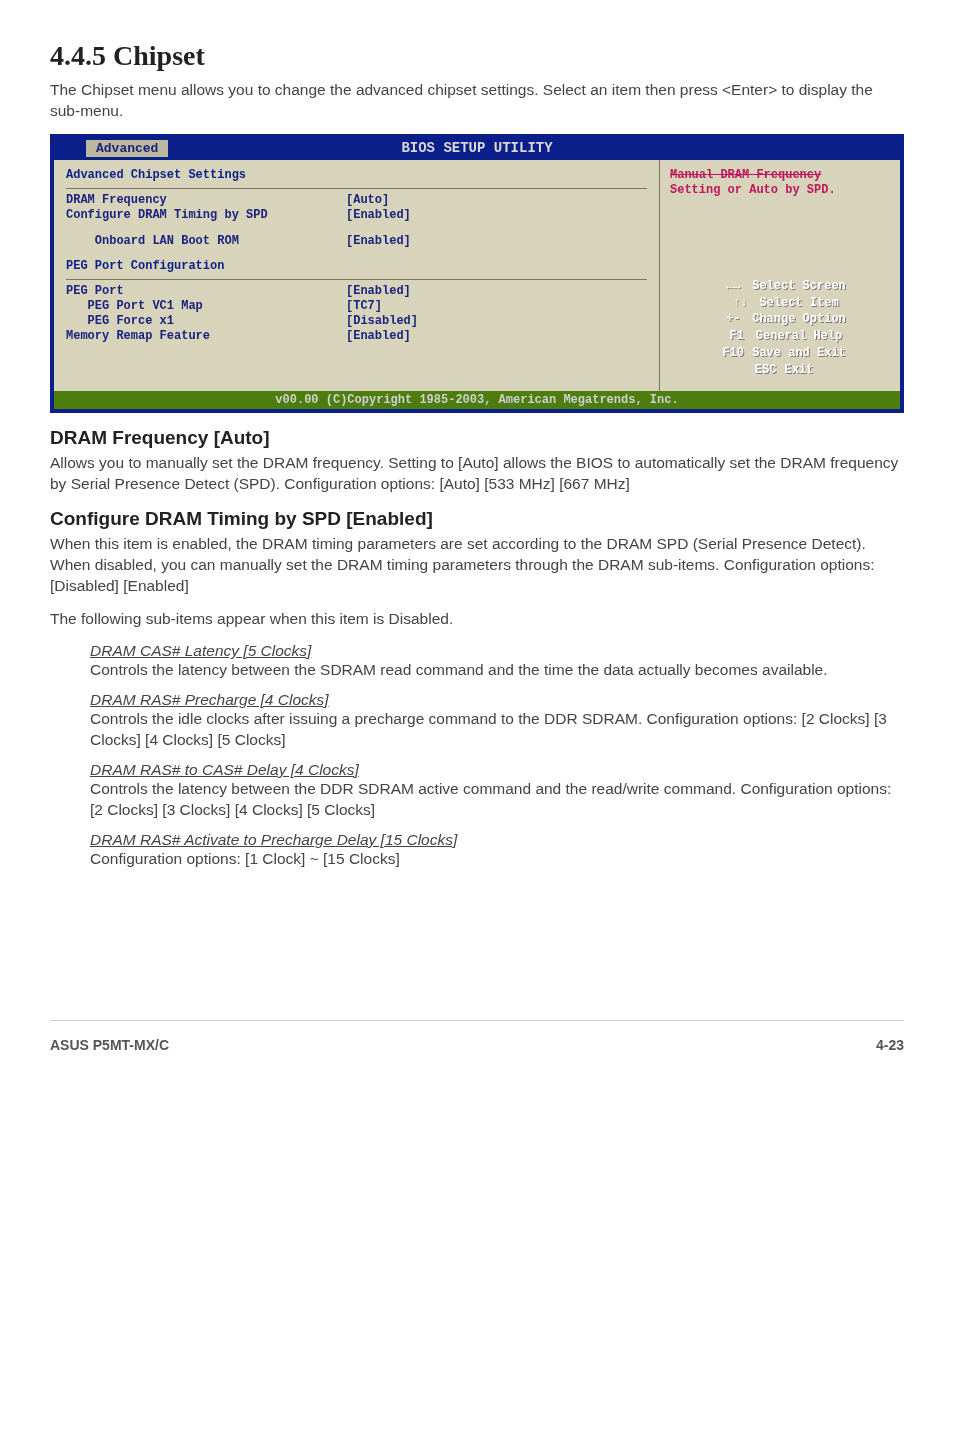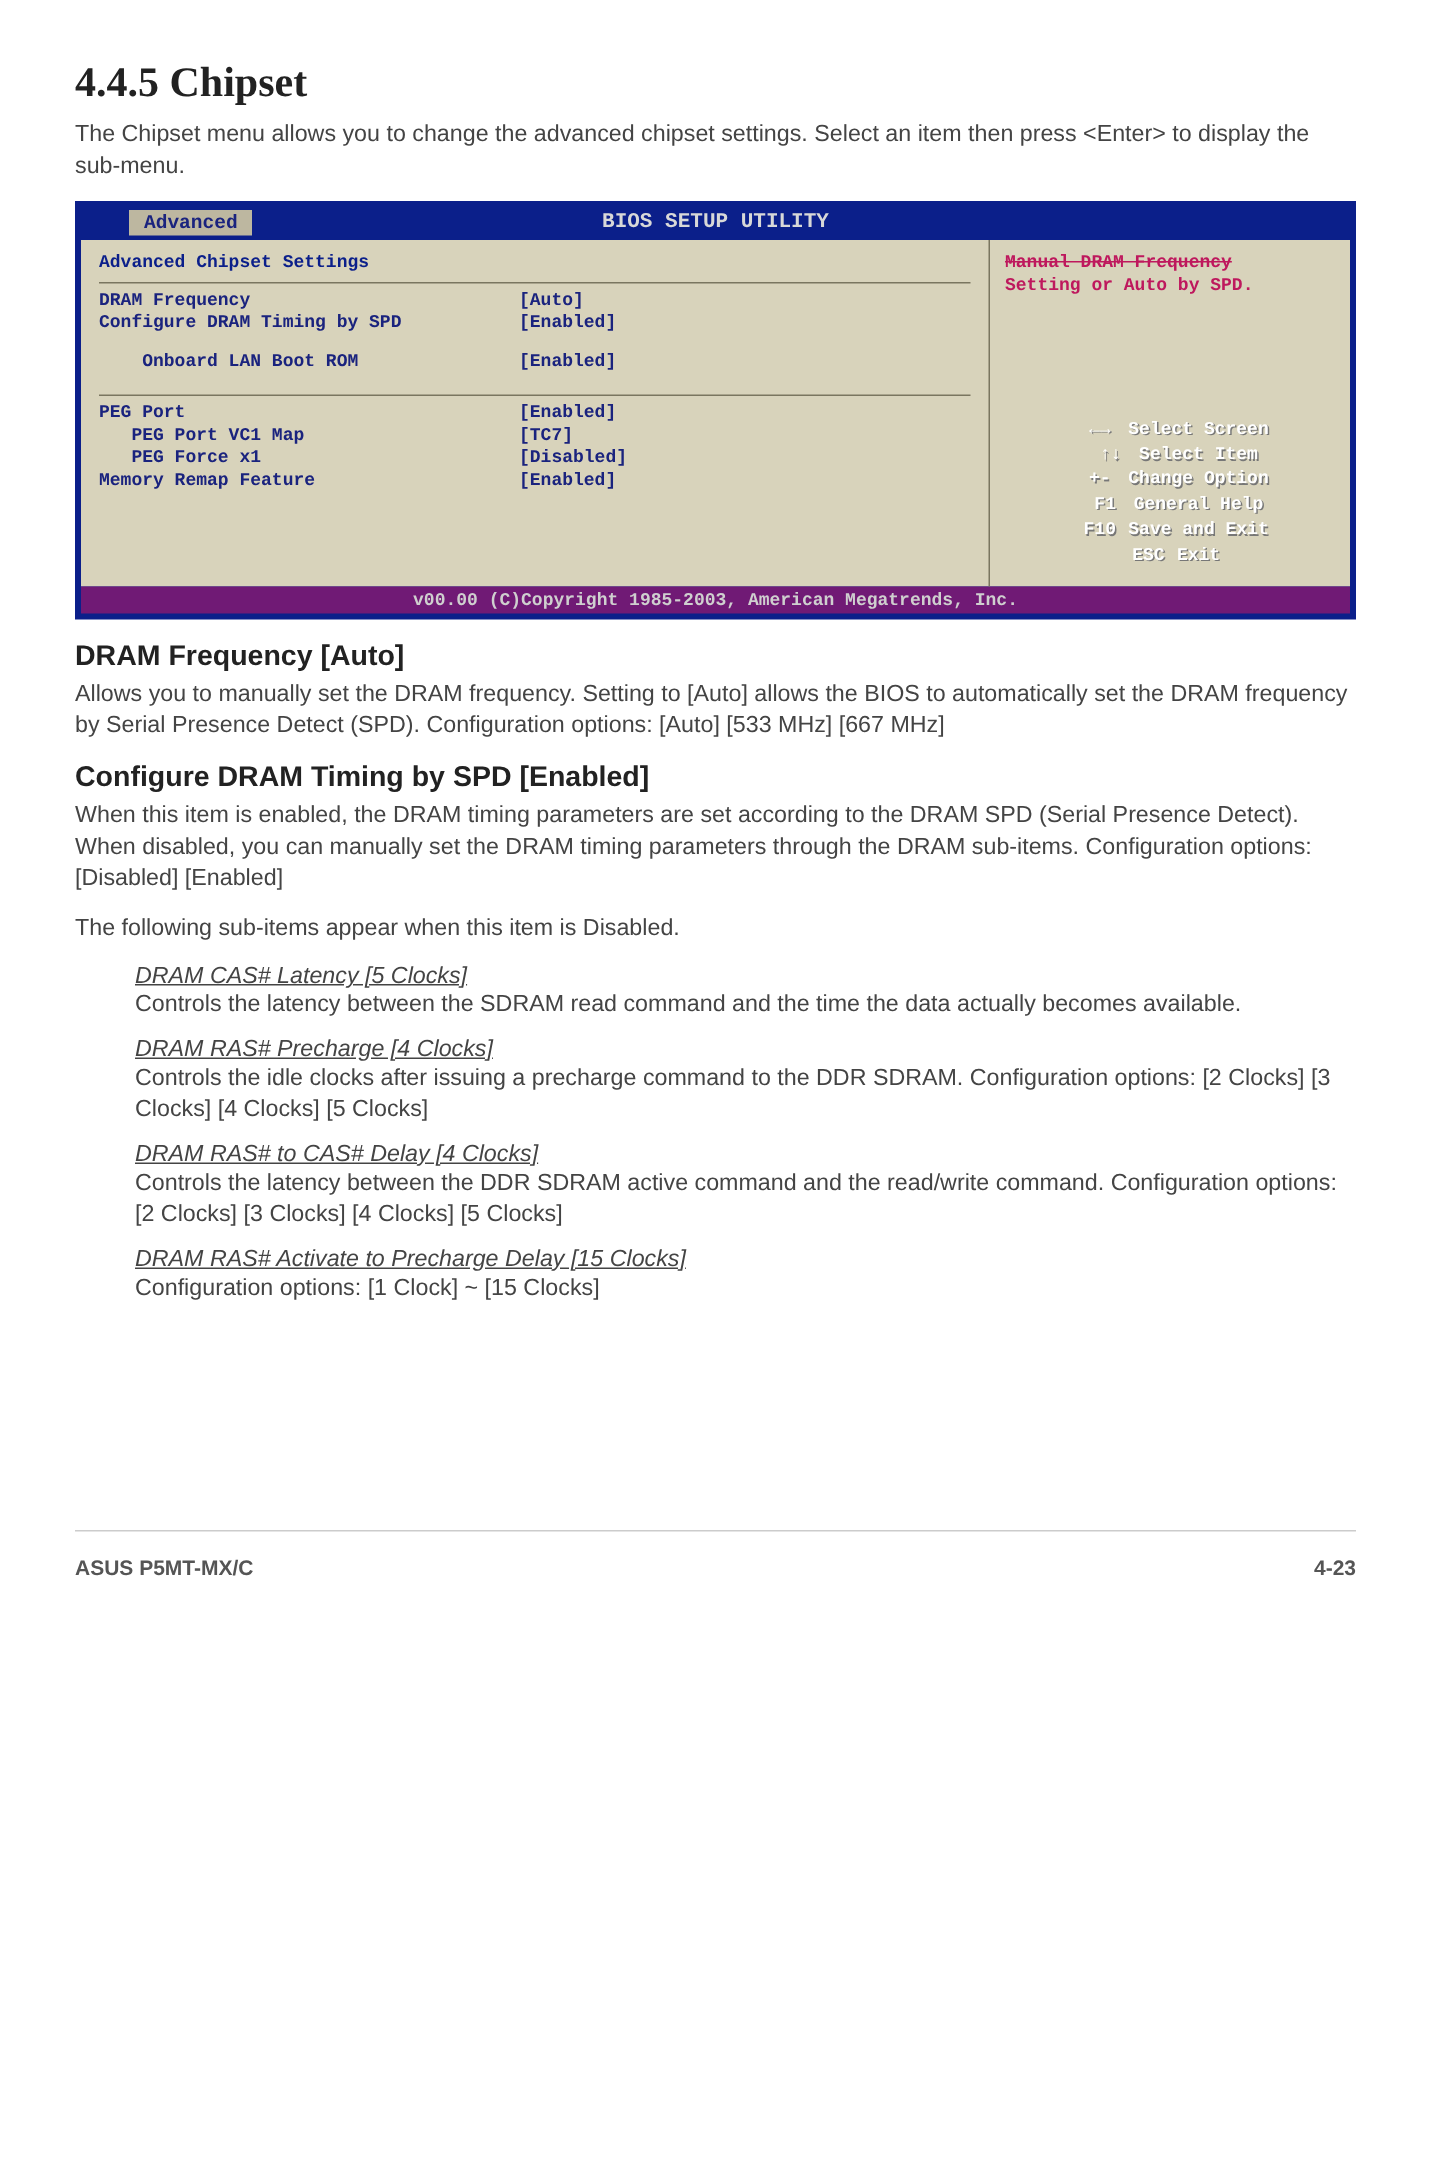--- a/index.html
+++ b/index.html
@@ -124,21 +124,21 @@
     line-height: 1.4;
     text-shadow: 1px 1px 0 #777;
     text-align: center;
   }
   .bios-nav .key {
     display: inline-block;
     width: 38px;
     color: #fff;
   }
   .bios-copyright {
-    background: #701a75;
+    background: #4d7c0f;
     color: #cfcfcf;
     font-family: "Courier New", monospace;
     font-size: 12px;
     font-weight: bold;
     text-align: center;
     padding: 2px 0;
   }
   .footer-row {
     display: flex;
     justify-content: space-between;
@@ -172,20 +172,21 @@
       <div class="bios-row">
         <div class="bios-label-col">Configure DRAM Timing by SPD</div>
         <div class="bios-value-col">[Enabled]</div>
       </div>
       <div style="height:10px"></div>
       <div class="bios-row">
         <div class="bios-label-col">    Onboard LAN Boot ROM</div>
         <div class="bios-value-col">[Enabled]</div>
       </div>
       <div style="height:10px"></div>
+      <div class="bios-heading">PEG Port Configuration</div>
       <hr class="bios-hr">
       <div class="bios-row">
         <div class="bios-label-col">PEG Port</div>
         <div class="bios-value-col">[Enabled]</div>
       </div>
       <div class="bios-row">
         <div class="bios-label-col">   PEG Port VC1 Map</div>
         <div class="bios-value-col">[TC7]</div>
       </div>
       <div class="bios-row">

